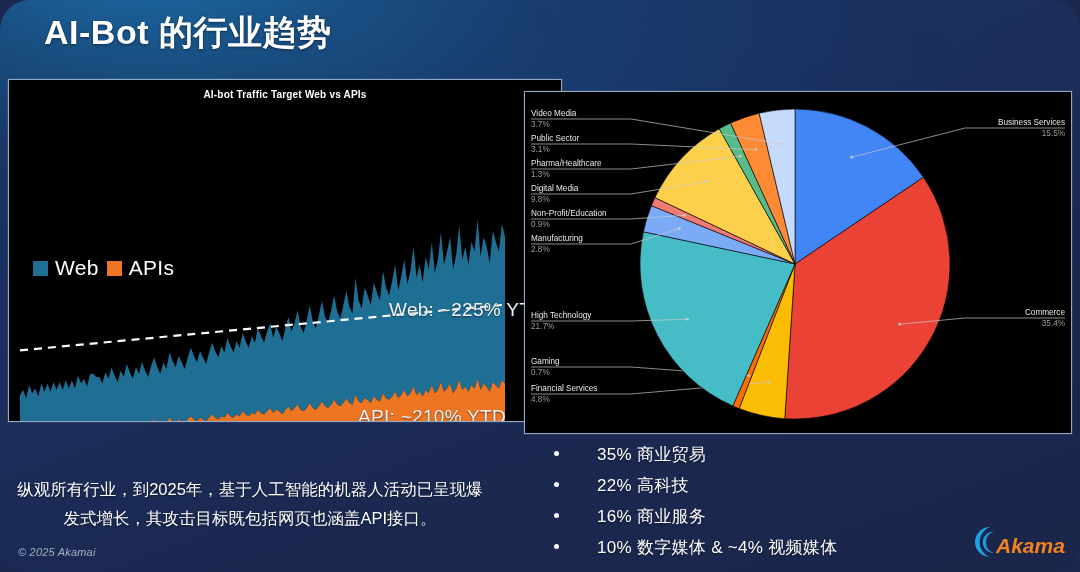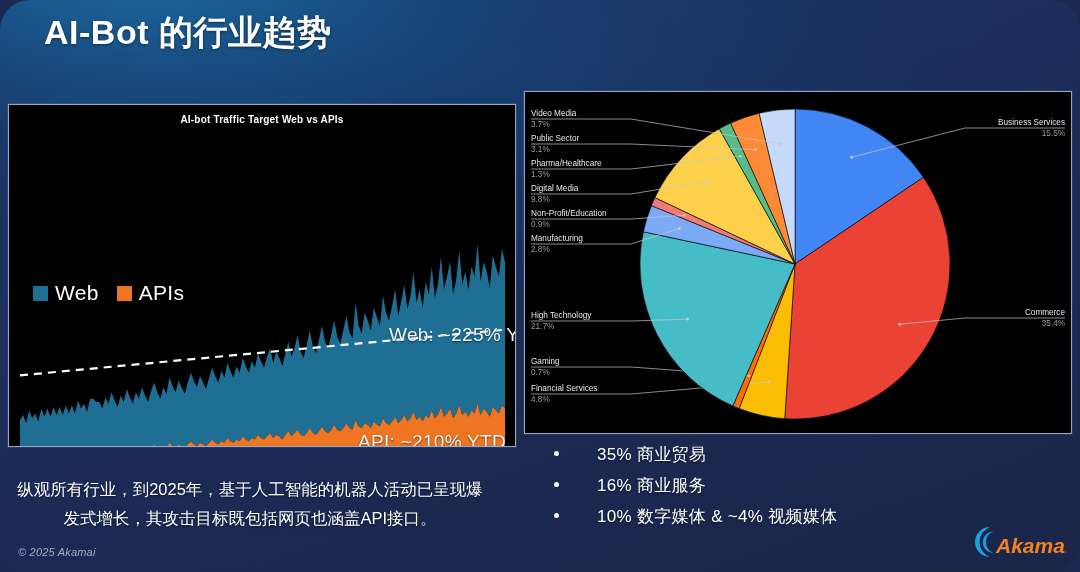--- a/index.html
+++ b/index.html
@@ -25,30 +25,30 @@
     text-shadow:0 1px 3px rgba(0,0,0,0.45);
     white-space:nowrap;
   }
   
   .panel{
     position:absolute;background:#000000;
     border:1px solid #8fa8c4;
     box-shadow:0 0 0 1px rgba(255,255,255,0.07);
     overflow:hidden;
   }
-  #left-panel{left:8px;top:104px;width:506px;height:341px;}
+  #left-panel{left:8px;top:79px;width:506px;height:341px;padding-left:46px;}
   #right-panel{left:524px;top:91px;width:546px;height:341px;}
 
   
   #lc-title{
     position:absolute;left:0;right:0;top:9px;text-align:center;
     font-size:10px;font-weight:bold;color:#ffffff;letter-spacing:0.2px;
   }
   #lc-legend{
-    position:absolute;left:24px;top:176px;display:flex;align-items:center;gap:18px;
+    position:absolute;left:24px;top:176px;display:flex;align-items:center;gap:8px;
   }
   .lg-item{display:flex;align-items:center;gap:7px;}
   .lg-sw{width:15px;height:15px;display:block;}
   .lg-tx{font-size:21px;color:#ffffff;font-weight:500;letter-spacing:0.3px;}
 
   #plot{position:absolute;left:11px;top:118px;width:485px;height:254px;}
   #plot svg{display:block;width:100%;height:100%;}
 
   .ann{position:absolute;color:#f2f5f8;font-size:19px;letter-spacing:0.3px;
        text-shadow:0 1px 2px rgba(0,0,0,0.6);white-space:nowrap;}
@@ -187,20 +187,24 @@
   <div id="para">纵观所有行业，到2025年，基于人工智能的机器人活动已呈现爆发式增长，其攻击目标既包括网页也涵盖API接口。</div>
   <div id="copy">© 2025 Akamai</div>
 
   <div id="bullets">
       <div class="bullet">
         <span class="dot"></span>
         <span class="btx">35% 商业贸易</span>
       </div>
       <div class="bullet">
         <span class="dot"></span>
+        <span class="btx">22% 高科技</span>
+      </div>
+      <div class="bullet">
+        <span class="dot"></span>
         <span class="btx">16% 商业服务</span>
       </div>
       <div class="bullet">
         <span class="dot"></span>
         <span class="btx">10% 数字媒体 &amp; ~4% 视频媒体</span>
       </div>
     </div>
 
   <div id="logo">
     <svg viewBox="0 0 100 38" width="100" height="38">

